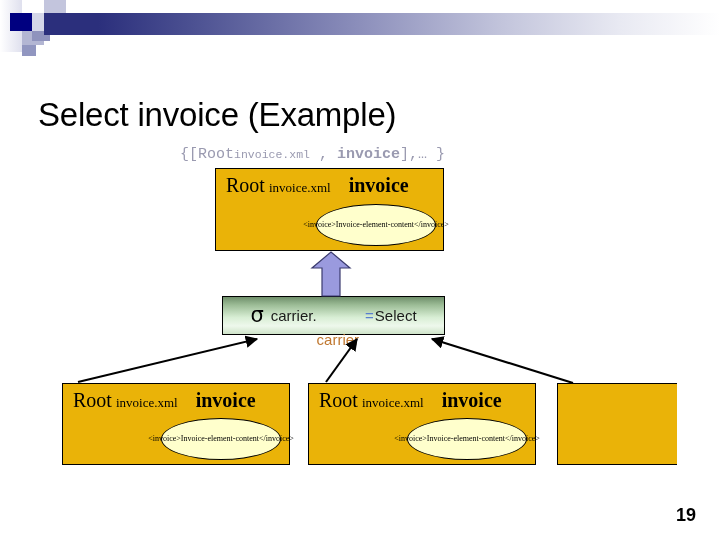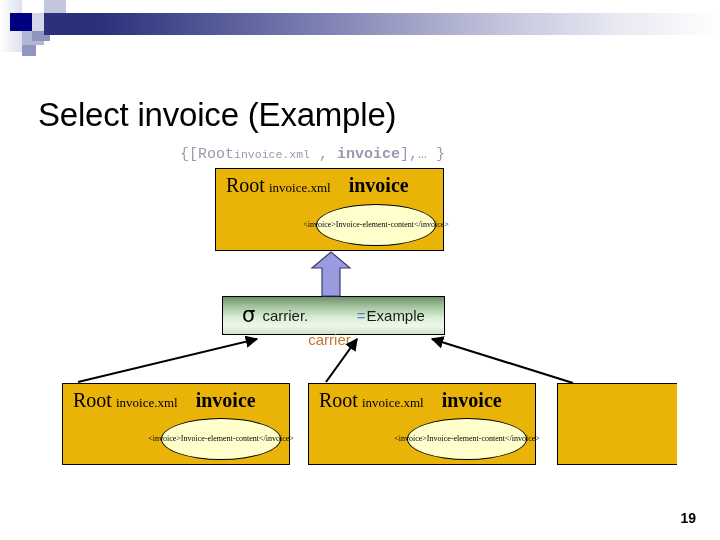--- a/index.html
+++ b/index.html
@@ -141,21 +141,21 @@
     left: 0; top: 0;
     width: 720px; height: 540px;
     pointer-events: none;
   }
 
   
   #page-number {
     position: absolute;
     right: 24px; bottom: 14px;
     font-family: "Liberation Sans", sans-serif;
-    font-size: 14px;
+    font-size: 18px;
     font-weight: bold;
     color: #000000;
   }
 </style>
 </head>
 <body>
 
 <div id="header-decoration">
   <div class="hdr-sq" style="left:0px;  top:0px;  width:22px; height:52px; background:linear-gradient(to right,#ffffff,#dfe0ee);"></div>
   <div class="hdr-sq" style="left:10px; top:13px; width:22px; height:18px; background:#000080;"></div>
@@ -183,21 +183,21 @@
     <span>Invoice-element-content</span>
     <span>&lt;/invoice&gt;</span>
   </div>
 </div>
 
 <div id="select-operator-box">
   <span class="sigma">σ</span>
     <span class="attr-path">carrier.</span>
     <span class="attr-name">carrier</span>
     <span class="eq-sign">=</span>
-    <span class="val-word">Example</span>
+    <span class="val-word">Select</span>
 </div>
 
 <div class="node-box" id="bottom-node-box-1">
   <div class="node-head">
     <span class="root-word">Root</span>
     <span class="file-name">invoice.xml</span>
     <span class="inv-word">invoice</span>
   </div>
   <div class="xml-ellipse">
     <span>&lt;invoice&gt;</span>

